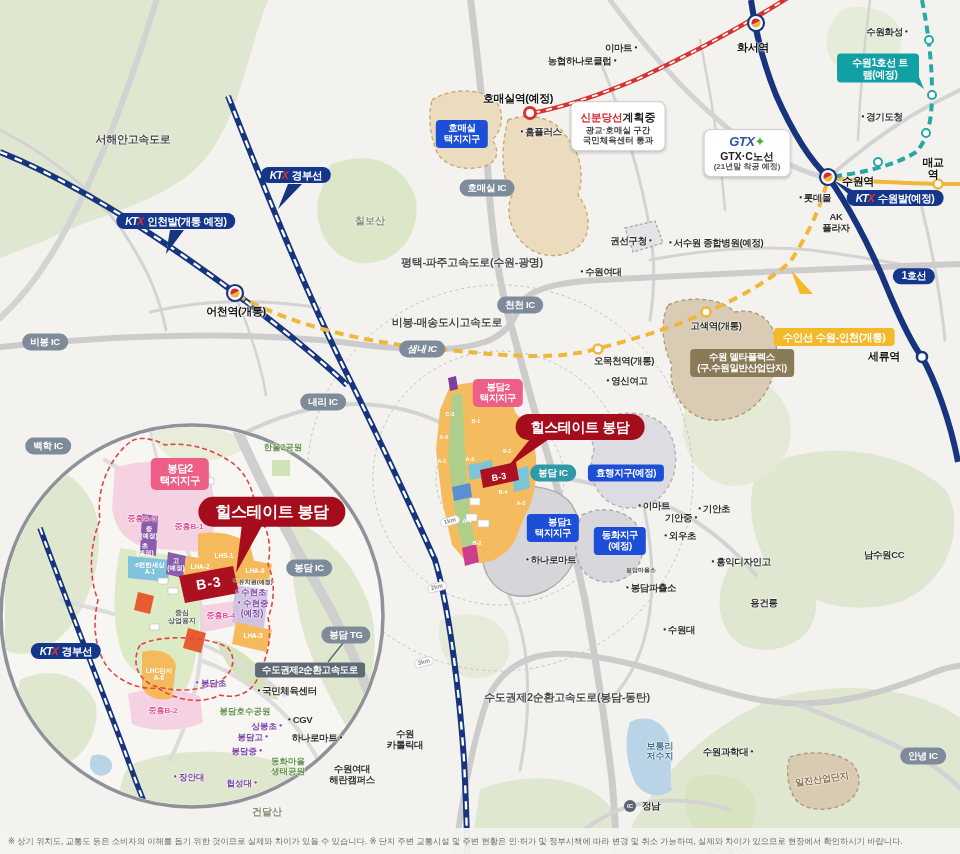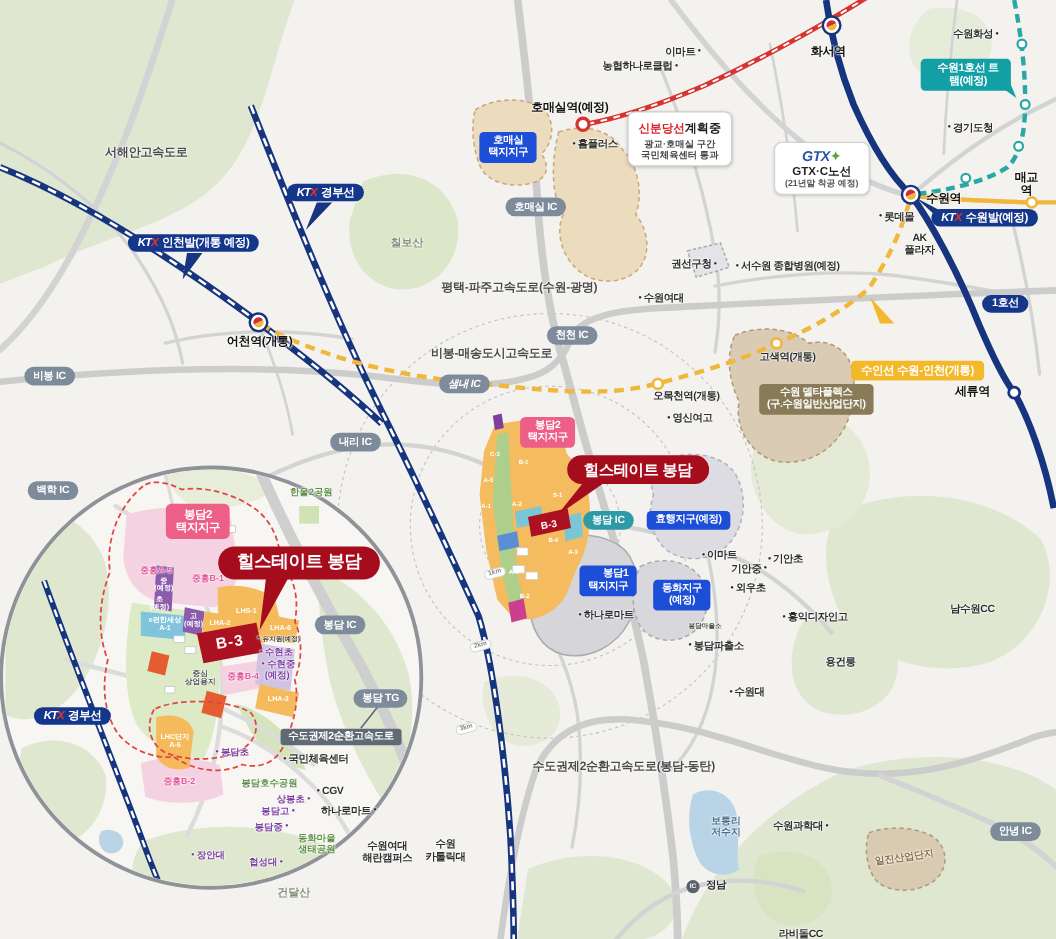--- a/index.html
+++ b/index.html
@@ -296,21 +296,21 @@
       <div class="lbl sm" style="left: 679px; top: 536px;"><span class="dot">●</span>외우초</div>
       <div class="lbl sm" style="left: 740px; top: 562px;"><span class="dot">●</span>홍익디자인고</div>
       <div class="lbl sm" style="left: 884px; top: 555px;">남수원CC</div>
       <div class="lbl sm" style="left: 764px; top: 603px;">용건릉</div>
       <div class="lbl sm" style="left: 678px; top: 630px;"><span class="dot">●</span>수원대</div>
       <div class="lbl sm" style="left: 650px; top: 588px;"><span class="dot">●</span>봉담파출소</div>
       <div class="lbl sm" style="left: 550px; top: 560px;"><span class="dot">●</span>하나로마트</div>
       <div class="lbl xxs" style="left: 641px; top: 570px;">봉담마을소</div>
       <div class="lbl sm" style="left: 352px; top: 775px;">수원여대
 해란캠퍼스</div>
-      <div class="lbl sm" style="left: 405px; top: 774px;">수원
+      <div class="lbl sm" style="left: 405px; top: 740px;">수원
 카톨릭대</div>
       <div class="lbl mtn" style="left: 267px; top: 812px;">건달산</div>
       <div class="lbl sm" style="left: 729px; top: 752px;">수원과학대<span class="dot">●</span></div>
       <div class="lbl blue" style="left: 660px; top: 751px;">보통리
 저수지</div>
       <div class="lbl sm" style="left: 728px; top: 850px;">라비돌CC</div>
       <div class="lbl sm" style="left: 651px; top: 806px;">정남</div>
       <div class="lbl brown" style="left: 822px; top: 779px; transform: translate(-50%, -50%) rotate(-8deg);">일진산업단지</div>
       <div class="lbl green" style="left: 283px; top: 448px;">한울2공원</div>
       <div class="lbl green" style="left: 245px; top: 712px;">봉담호수공원</div>
@@ -405,13 +405,14 @@
 </div>
 <div class="whitebox" style="left:618px;top:126px;">
   <div><span class="wb-t1">신분당선</span><span class="wb-t2">계획중</span></div>
   <div class="wb-line">광교·호매실 구간</div>
   <div class="wb-line">국민체육센터 통과</div>
 </div>
 <div class="badge redbig" style="left:580px;top:427px;">힐스테이트 봉담</div>
 <div class="badge redbig big2" style="left:272px;top:512px;">힐스테이트 봉담</div>
 <div class="icc" id="iccEl" style="left: 630px; top: 806px;">IC</div>
 
+<div id="disclaimer">※ 상기 위치도, 교통도 등은 소비자의 이해를 돕기 위한 것이므로 실제와 차이가 있을 수 있습니다.  ※ 단지 주변 교통시설 및 주변 현황은 인·허가 및 정부시책에 따라 변경 및 취소 가능하며, 실제와 차이가 있으므로 현장에서 확인하시기 바랍니다.</div>
 </div>
 
 </body></html>

